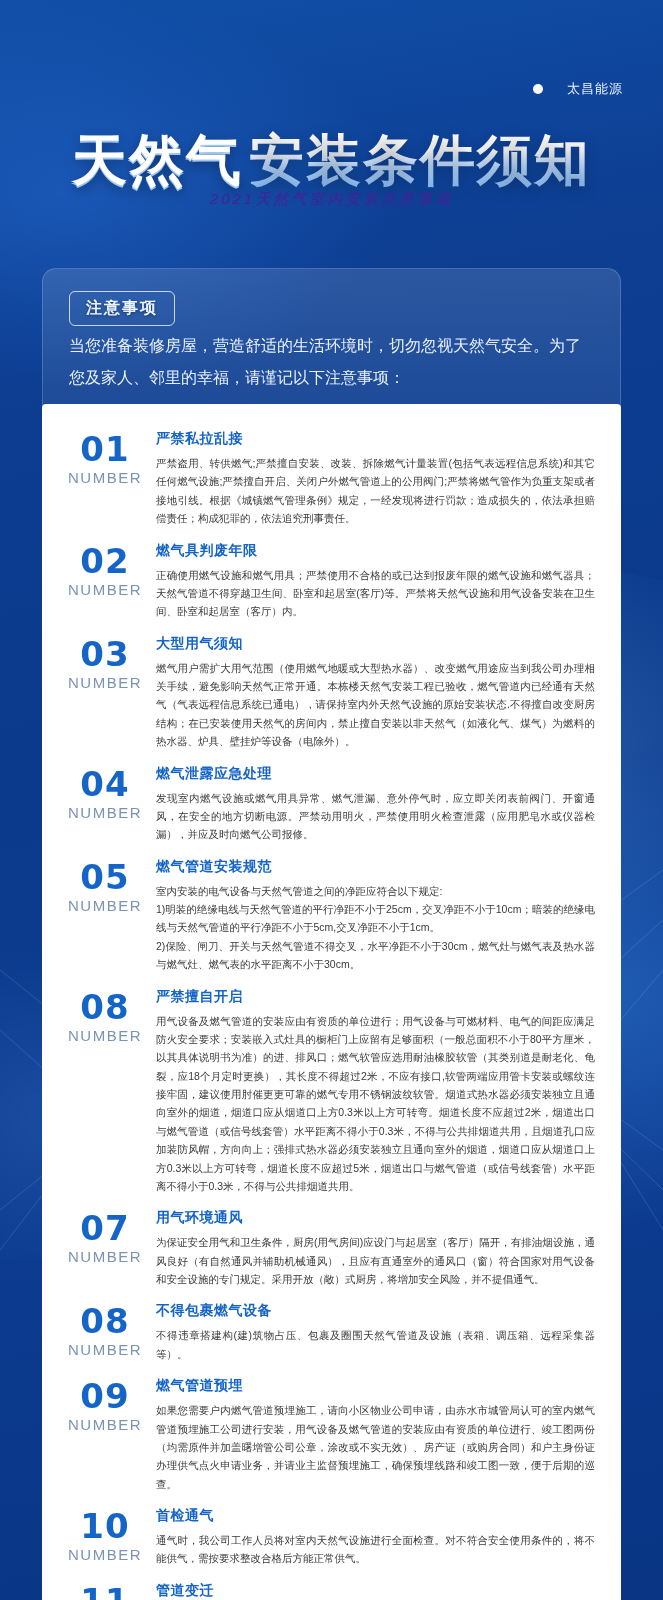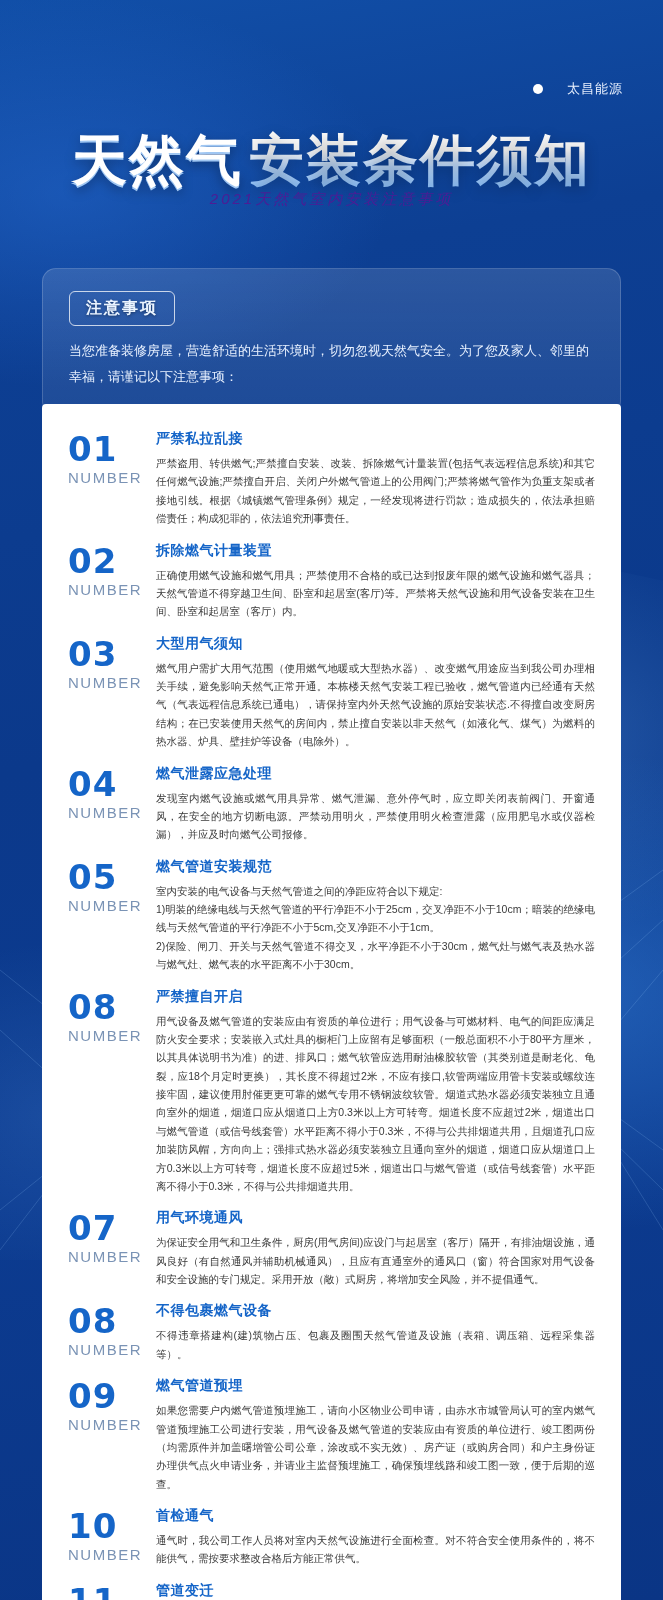--- a/index.html
+++ b/index.html
@@ -56,32 +56,32 @@
   }
   .notice-badge{
     display:inline-block;
     border:1px solid rgba(255,255,255,.75);
     border-radius:6px;
     padding:6px 16px;
     font-size:16px;font-weight:bold;letter-spacing:2px;
     color:#eaf4ff;
     text-shadow:0 1px 3px rgba(0,0,0,.4);
   }
-  .notice-text{margin-top:12px;font-size:13px;line-height:2.0;color:#e8f1ff;font-family:Liberation Serif, serif;}
+  .notice-text{margin-top:4px;font-size:16px;line-height:2.0;color:#e8f1ff;font-family:Liberation Serif, serif;}
 
   
   .panel{
     position:absolute;left:42px;top:404px;width:579px;
     background:#fff;border-radius:4px;
     padding:26px 26px 30px 26px;box-sizing:border-box;
     color:#2b2b2b;
   }
   .item{display:flex;gap:14px;margin-bottom:14px;}
   .item:last-child{margin-bottom:0;}
-  .num-col{width:74px;flex:0 0 74px;padding-top:2px;}
+  .num-col{width:74px;flex:0 0 74px;text-align:center;padding-top:2px;}
   .num{
     font-family:"DejaVu Sans", sans-serif;
     font-size:34px;font-weight:bold;color:#1565c8;line-height:1;letter-spacing:1px;
   }
   .numlabel{font-size:15px;color:#7a93b5;letter-spacing:1.5px;margin-top:3px;}
   .body-col{flex:1;}
   .item-title{font-size:14px;font-weight:bold;color:#1565c8;margin:0 0 6px 0;letter-spacing:.5px;}
   .item-text{font-size:10.5px;line-height:1.75;color:#3a3a3a;text-align:justify;}
 </style>
 </head>
@@ -134,21 +134,21 @@
           <div class="item-title">严禁私拉乱接</div>
           <div class="item-text" style="white-space: pre-line;">严禁盗用、转供燃气;严禁擅自安装、改装、拆除燃气计量装置(包括气表远程信息系统)和其它任何燃气设施;严禁擅自开启、关闭户外燃气管道上的公用阀门;严禁将燃气管作为负重支架或者接地引线。根据《城镇燃气管理条例》规定，一经发现将进行罚款；造成损失的，依法承担赔偿责任；构成犯罪的，依法追究刑事责任。</div>
         </div>
       </div>
       <div class="item">
         <div class="num-col">
           <div class="num">02</div>
           <div class="numlabel">NUMBER</div>
         </div>
         <div class="body-col">
-          <div class="item-title">拆除燃气计量装置</div>
+          <div class="item-title">燃气具判废年限</div>
           <div class="item-text" style="white-space: pre-line;">正确使用燃气设施和燃气用具；严禁使用不合格的或已达到报废年限的燃气设施和燃气器具；天然气管道不得穿越卫生间、卧室和起居室(客厅)等。严禁将天然气设施和用气设备安装在卫生间、卧室和起居室（客厅）内。</div>
         </div>
       </div>
       <div class="item">
         <div class="num-col">
           <div class="num">03</div>
           <div class="numlabel">NUMBER</div>
         </div>
         <div class="body-col">
           <div class="item-title">大型用气须知</div>

